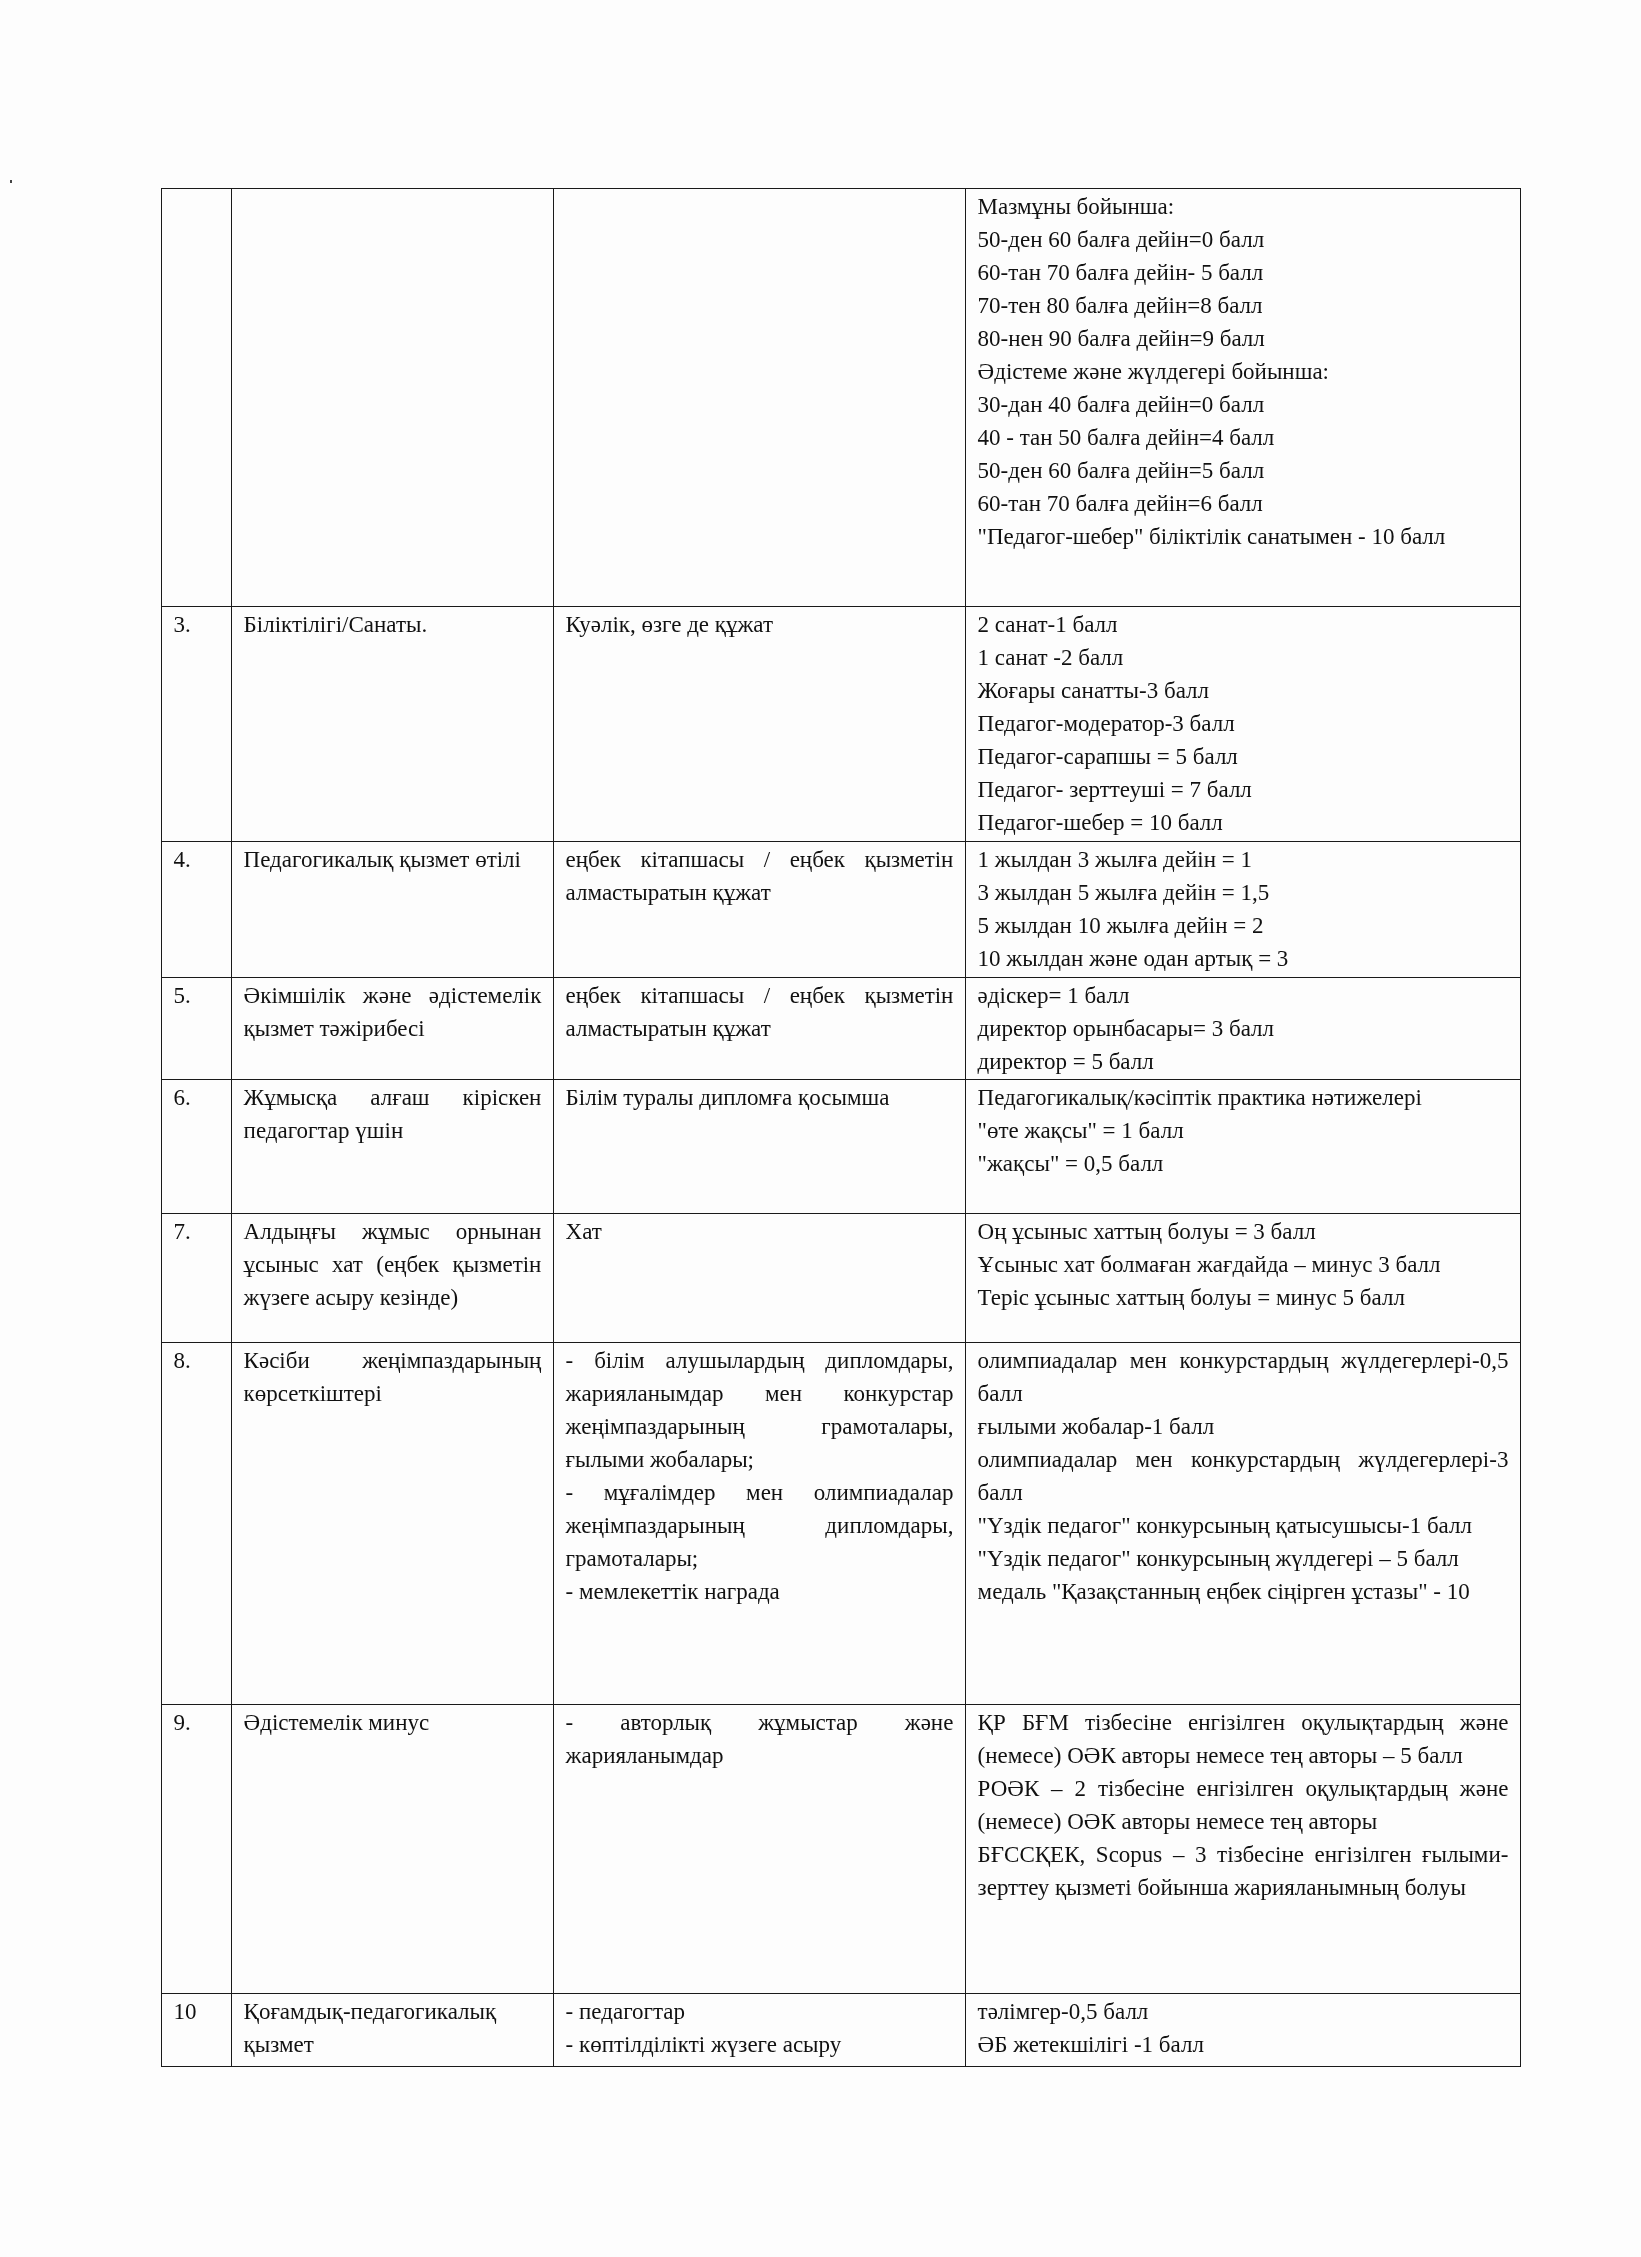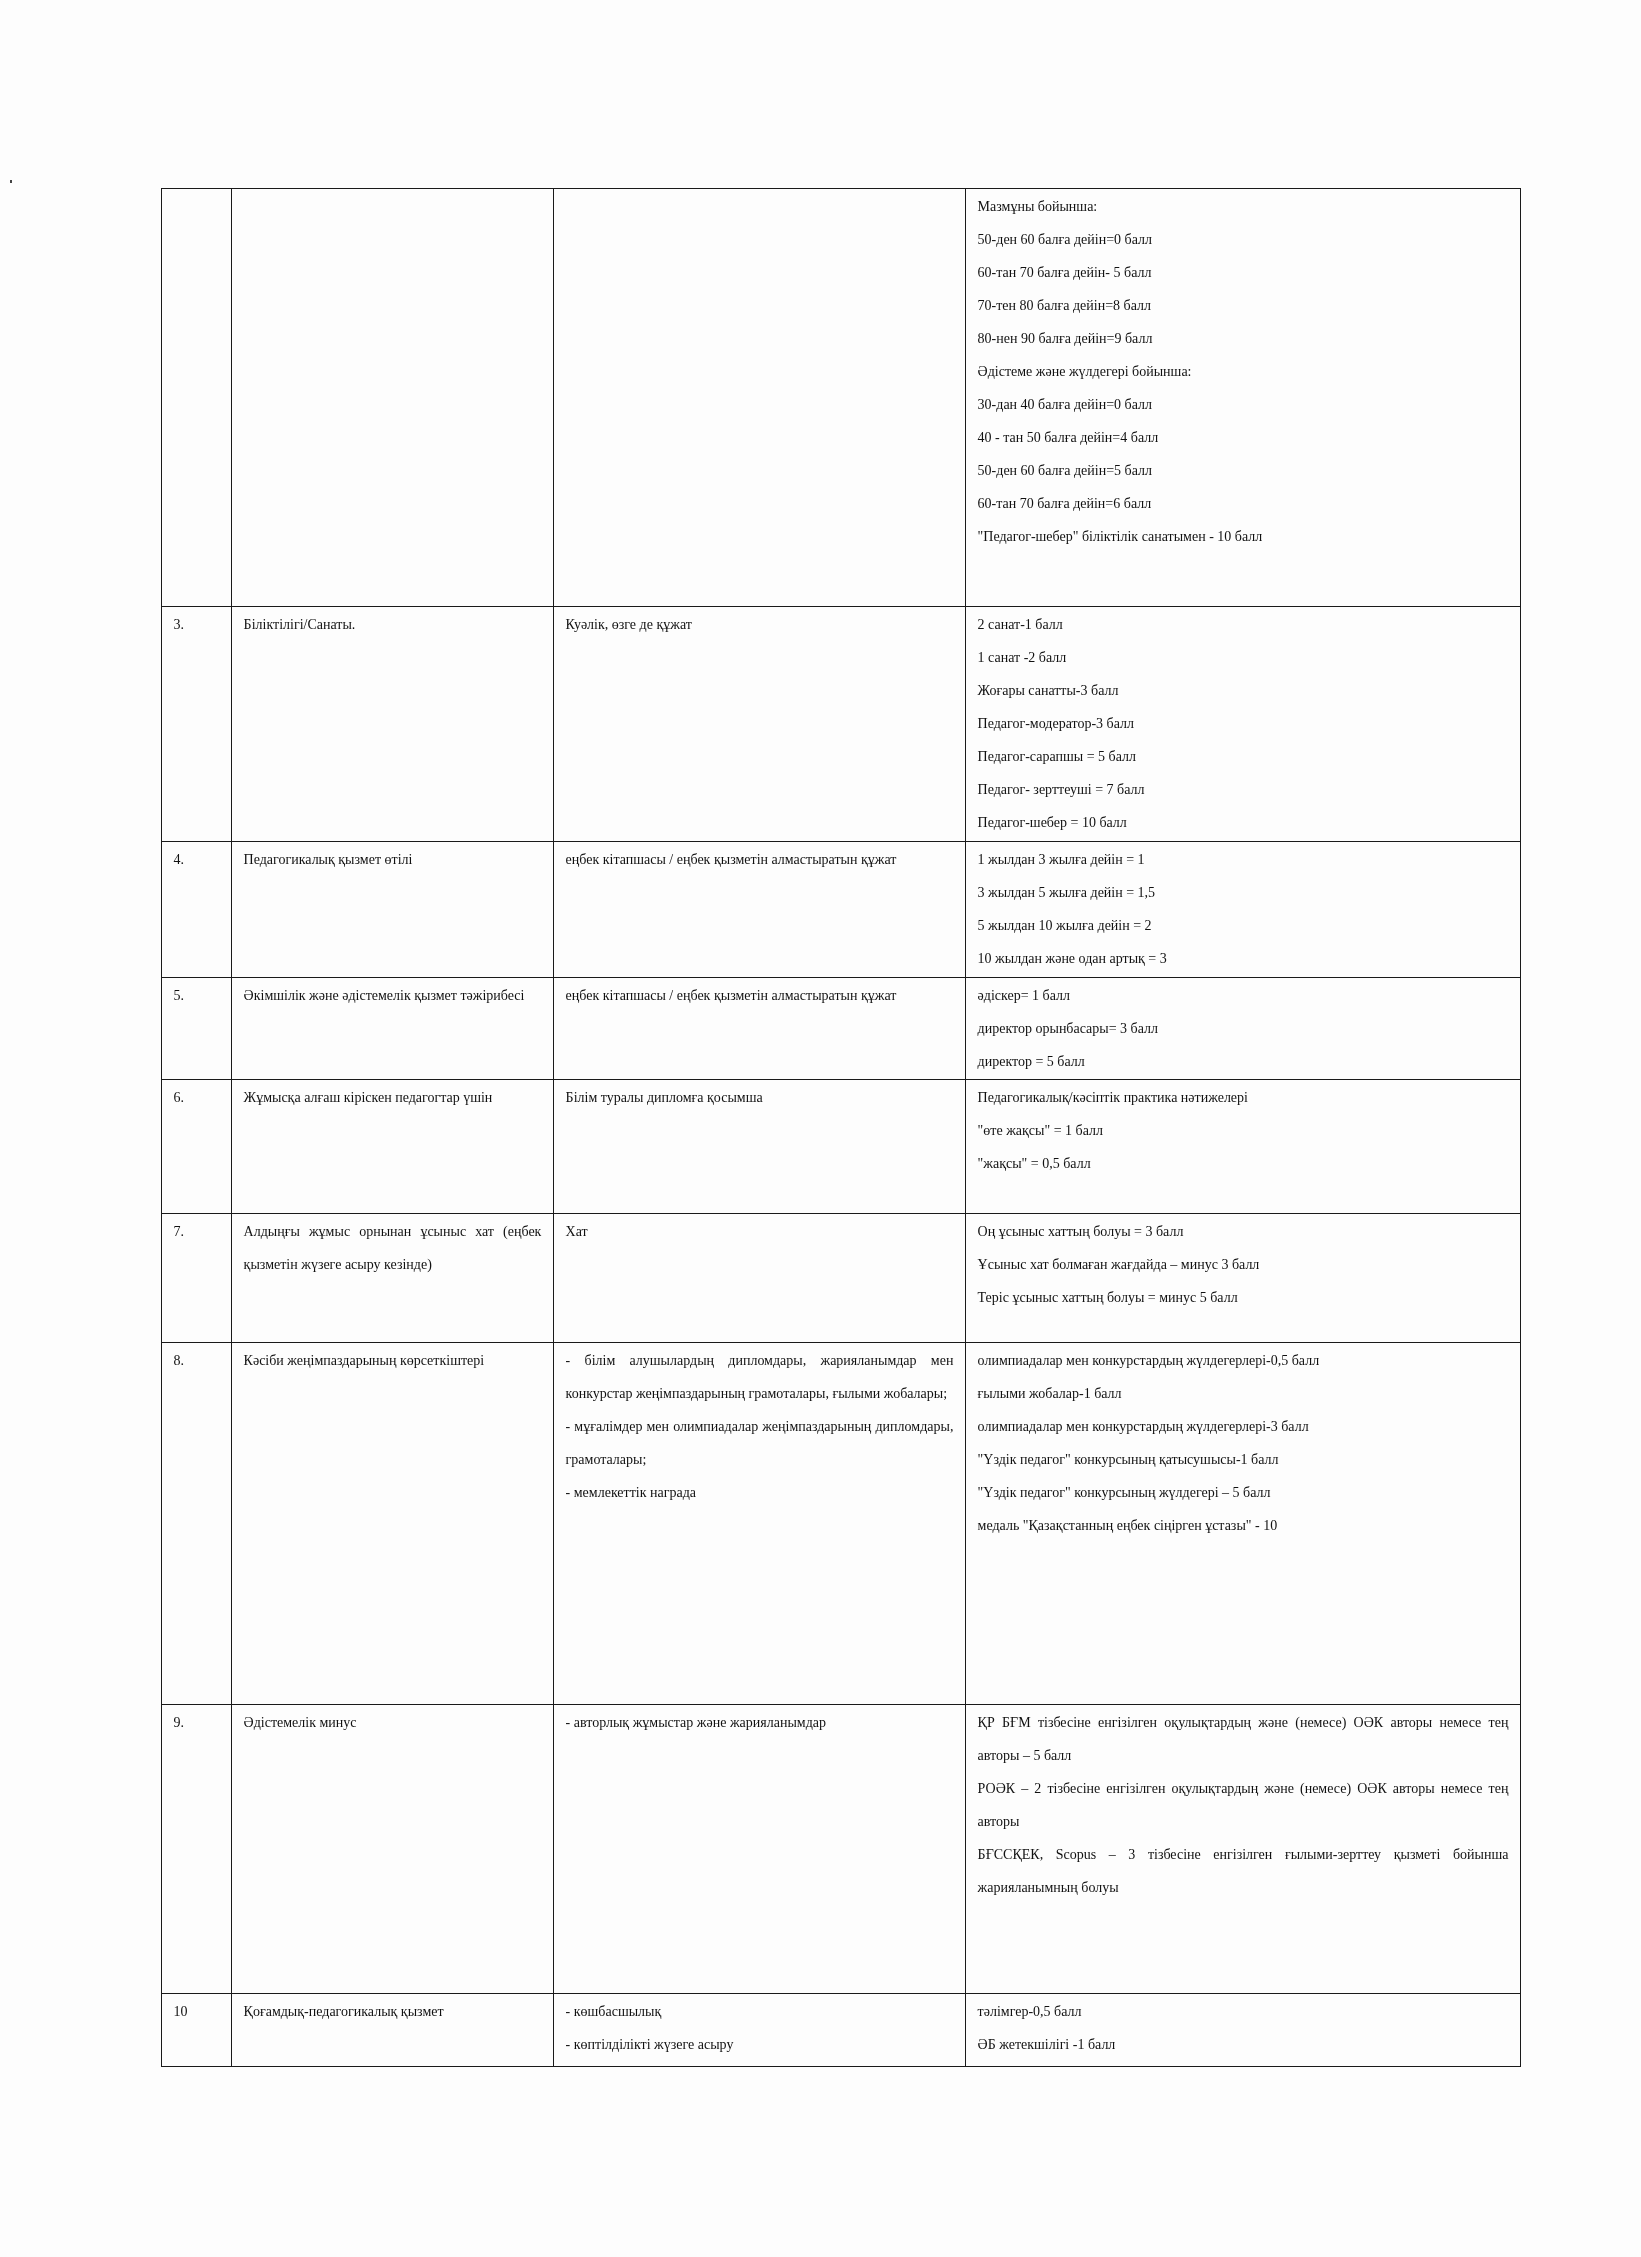--- a/index.html
+++ b/index.html
@@ -27,21 +27,21 @@
       width: 1.9px; height: 2.9px;
       background: #444;
     }
     table.criteria {
       position: absolute;
       left: 161px;
       top: 188px;
       width: 1359px;
       border-collapse: collapse;
       table-layout: fixed;
-      font-size: 14px;
+      font-size: 23px;
       line-height: 33px;
     }
     table.criteria td {
       border: 1.9px solid #1a1a1a;
       vertical-align: top;
       padding: 1px 11.6px 1px 11.6px;
       text-align: justify;
     }
     col.c-num { width: 70px; }
     col.c-crit { width: 322px; }
@@ -185,21 +185,21 @@
         <td>
             <span class="cell-text line">ҚР БҒМ тізбесіне енгізілген оқулықтардың және (немесе) ОӘК авторы немесе тең авторы – 5 балл</span>
             <span class="cell-text line">РОӘК – 2 тізбесіне енгізілген оқулықтардың және (немесе) ОӘК авторы немесе тең авторы</span>
             <span class="cell-text line">БҒССҚЕК, Scopus – 3 тізбесіне енгізілген ғылыми-зерттеу қызметі бойынша жарияланымның болуы</span>
           </td>
       </tr>
       <tr class="r10">
         <td class="num">10</td>
         <td class="criterion">Қоғамдық-педагогикалық қызмет</td>
         <td>
-            <span class="cell-text line">- көшбасшылық</span>
+            <span class="cell-text line">- педагогтар</span>
             <span class="cell-text line">- көптілділікті жүзеге асыру</span>
           </td>
         <td>
             <span class="cell-text line">тәлімгер-0,5 балл</span>
             <span class="cell-text line">ӘБ жетекшілігі -1 балл</span>
           </td>
       </tr>
     </tbody>
   </table>
 </div>

